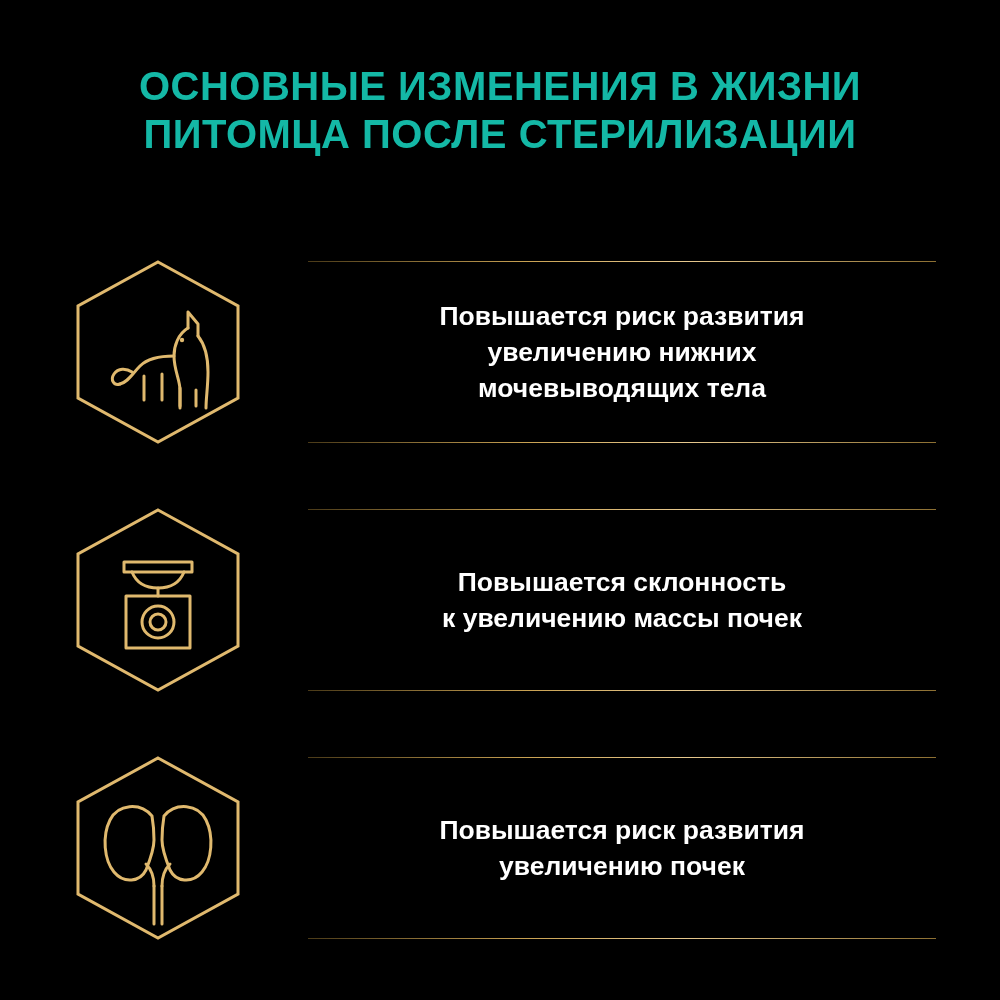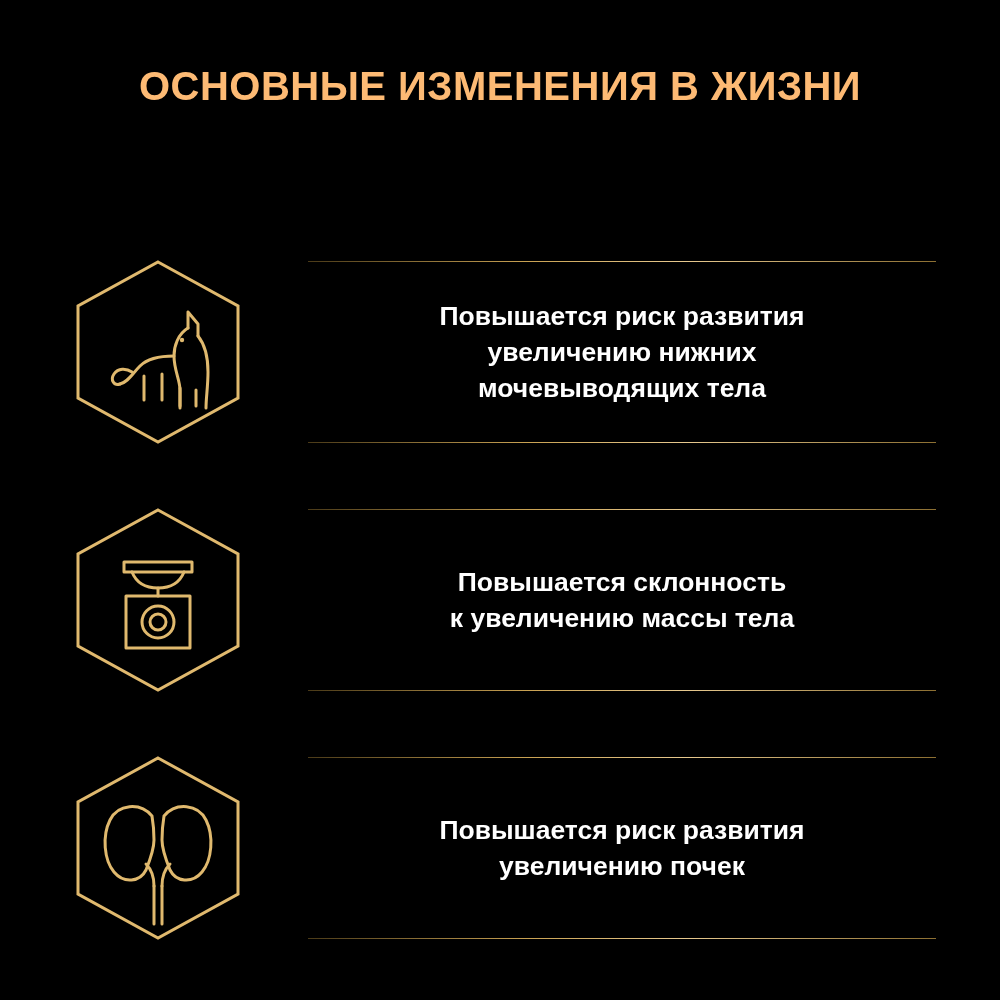--- a/index.html
+++ b/index.html
@@ -19,21 +19,21 @@
     height: 1000px;
     background: #000000;
     box-sizing: border-box;
   }
   .title {
     position: absolute;
     top: 62px;
     left: 50px;
     width: 900px;
     text-align: center;
-    color: #fdba74;
+    color: #14b8a6;
     font-size: 40px;
     line-height: 48px;
     font-weight: bold;
     letter-spacing: 0.5px;
     text-transform: uppercase;
   }
   .title .line {
     display: block;
   }
   .rows {
@@ -87,20 +87,21 @@
   }
   .row-text .l { display: block; }
 </style>
 </head>
 <body>
 
 <div class="poster">
 
   <div class="title">
     <span class="line">ОСНОВНЫЕ ИЗМЕНЕНИЯ В ЖИЗНИ</span>
+    <span class="line">ПИТОМЦА ПОСЛЕ СТЕРИЛИЗАЦИИ</span>
   </div>
 
   <div class="rows">
 
     <div class="row">
       <div class="icon-cell">
         <svg class="hex" viewBox="0 0 176 192">
           <polygon points="88,6 168,50 168,142 88,186 8,142 8,50" fill="none" stroke="#e0b96e" stroke-width="3"></polygon>
           <g fill="none" stroke="#e0b96e" stroke-width="3" stroke-linecap="round" stroke-linejoin="round">
             <path d="M118 56 l0 16 M118 56 l10 12 M128 68 l0 12"></path>
@@ -135,21 +136,21 @@
             <rect x="56" y="92" width="64" height="52"></rect>
             <circle cx="88" cy="118" r="16"></circle>
             <circle cx="88" cy="118" r="8"></circle>
           </g>
         </svg>
       </div>
       <div class="text-cell">
         <div class="rule top"></div>
         <div class="row-text">
           <span class="l">Повышается склонность</span>
-          <span class="l">к увеличению массы тела</span>
+          <span class="l">к увеличению массы почек</span>
         </div>
         <div class="rule bottom"></div>
       </div>
     </div>
 
     <div class="row">
       <div class="icon-cell">
         <svg class="hex" viewBox="0 0 176 192">
           <polygon points="88,6 168,50 168,142 88,186 8,142 8,50" fill="none" stroke="#e0b96e" stroke-width="3"></polygon>
           <g fill="none" stroke="#e0b96e" stroke-width="3" stroke-linecap="round" stroke-linejoin="round">

